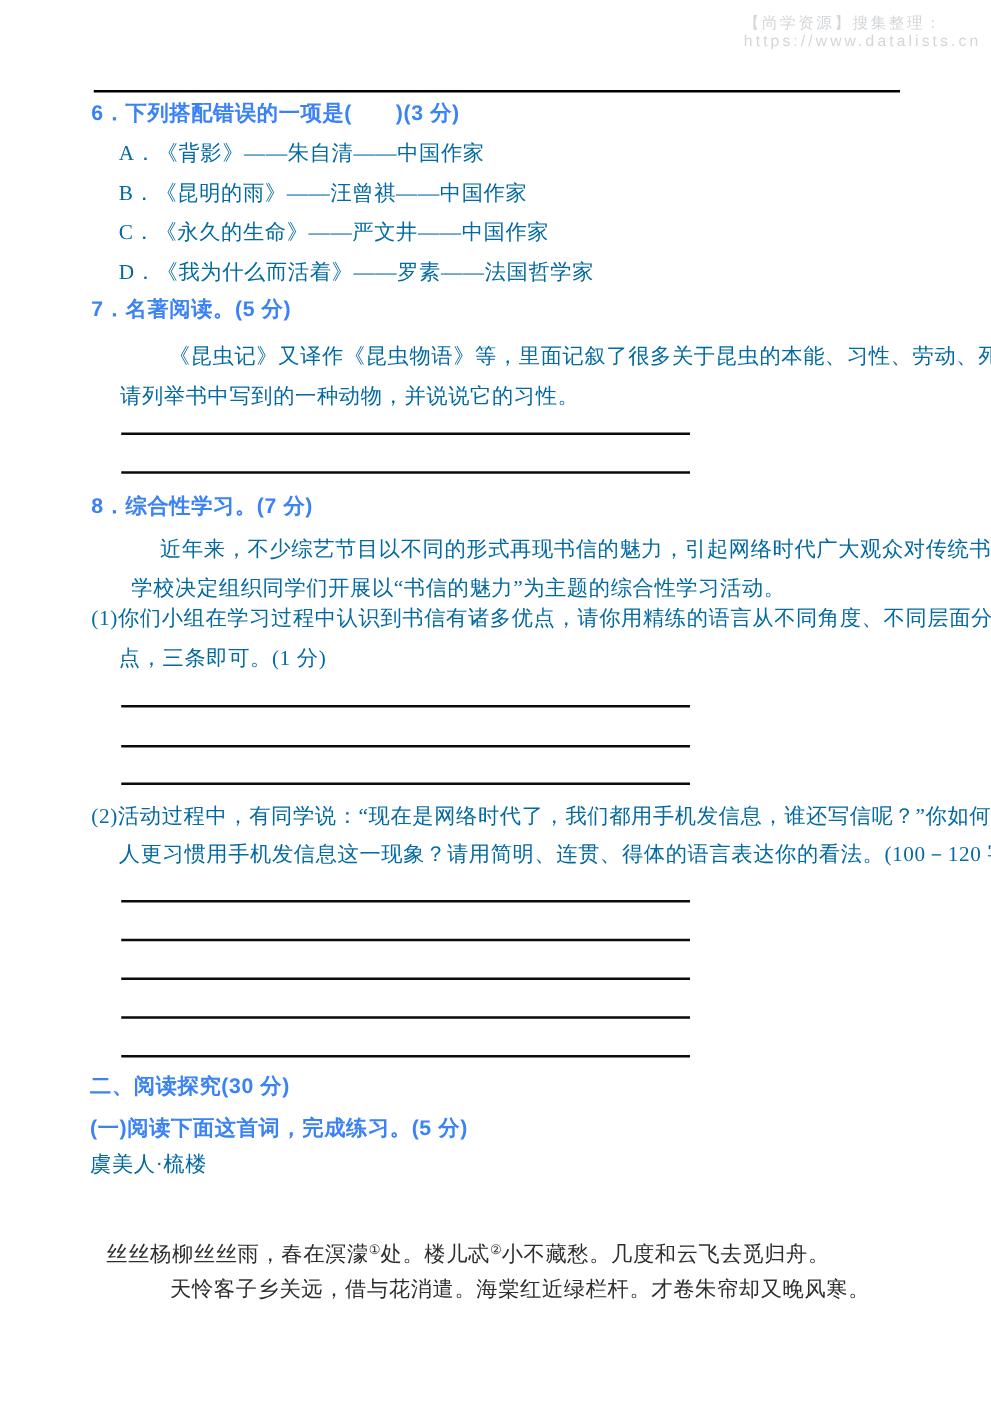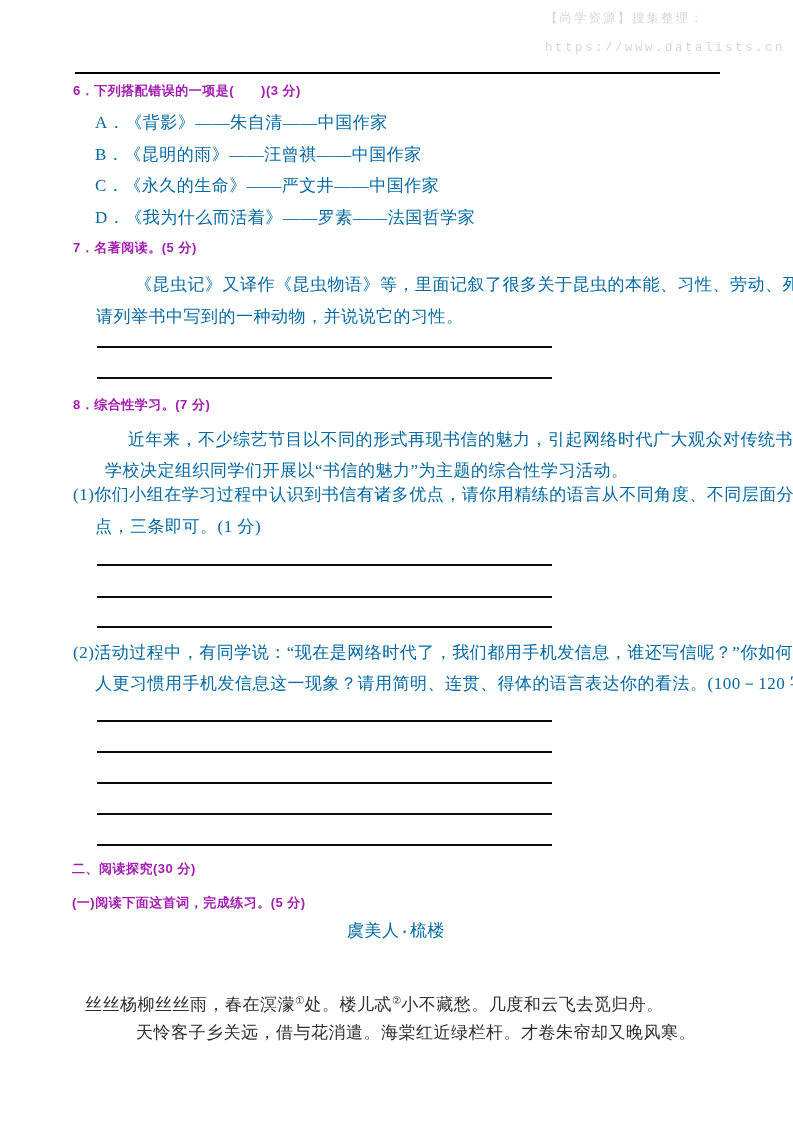--- a/index.html
+++ b/index.html
@@ -14,37 +14,36 @@
   .row{
     position:absolute;
     font-size:17px;
     line-height:20px;
     white-space:nowrap;
     letter-spacing:0.5px;
   }
   .heading{
     font-family:"Liberation Sans","DejaVu Sans",sans-serif;
     font-weight:700;
-    color:#a21caf;
-    font-size:13px;
+    color:#3b82f6;
+    font-size:17px;
   }
   .bodytext{
     font-family:"Liberation Serif","DejaVu Serif",serif;
     color:#0369a1;
   }
   .poemtext{
     font-family:"DejaVu Serif","Liberation Serif",serif;
     color:#2d2d2d;
   }
   .centered{
     left:72px;
     width:648px;
-    text-align:center;
+    text-align:left;
     white-space:nowrap;
-    font-family:Liberation Mono, monospace;
   }
   .toprule{
     position:absolute;
     left:75px;top:72px;
     width:645px;height:2px;
     background:#000000;
   }
   .ansline{
     position:absolute;
     left:97px;
@@ -58,23 +57,23 @@
     text-align:left;
     color:#d3d6d9;
     font-size:12.5px;
     line-height:15px;
   }
   .wm-src{
     font-family:"DejaVu Sans","Liberation Sans",sans-serif;
     letter-spacing:2px;
   }
   .wm-url{
-    font-family:Liberation Mono, monospace;
+    font-family:Liberation Sans, sans-serif;
     letter-spacing:2.5px;
-    margin-top:16px;
+    margin-top:1px;
   }
   sup.note{
     font-size:10.5px;
     vertical-align:6px;
     letter-spacing:0;
   }
 </style>
 </head>
 <body>
 

